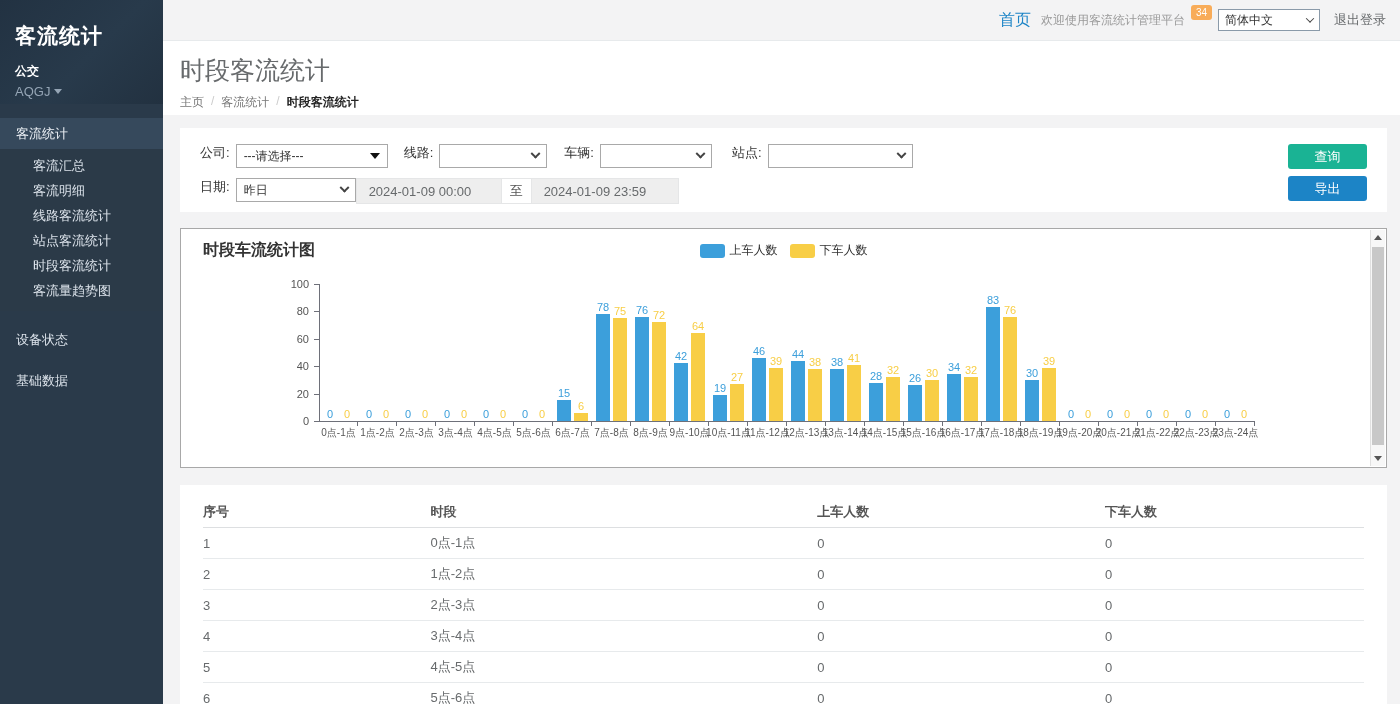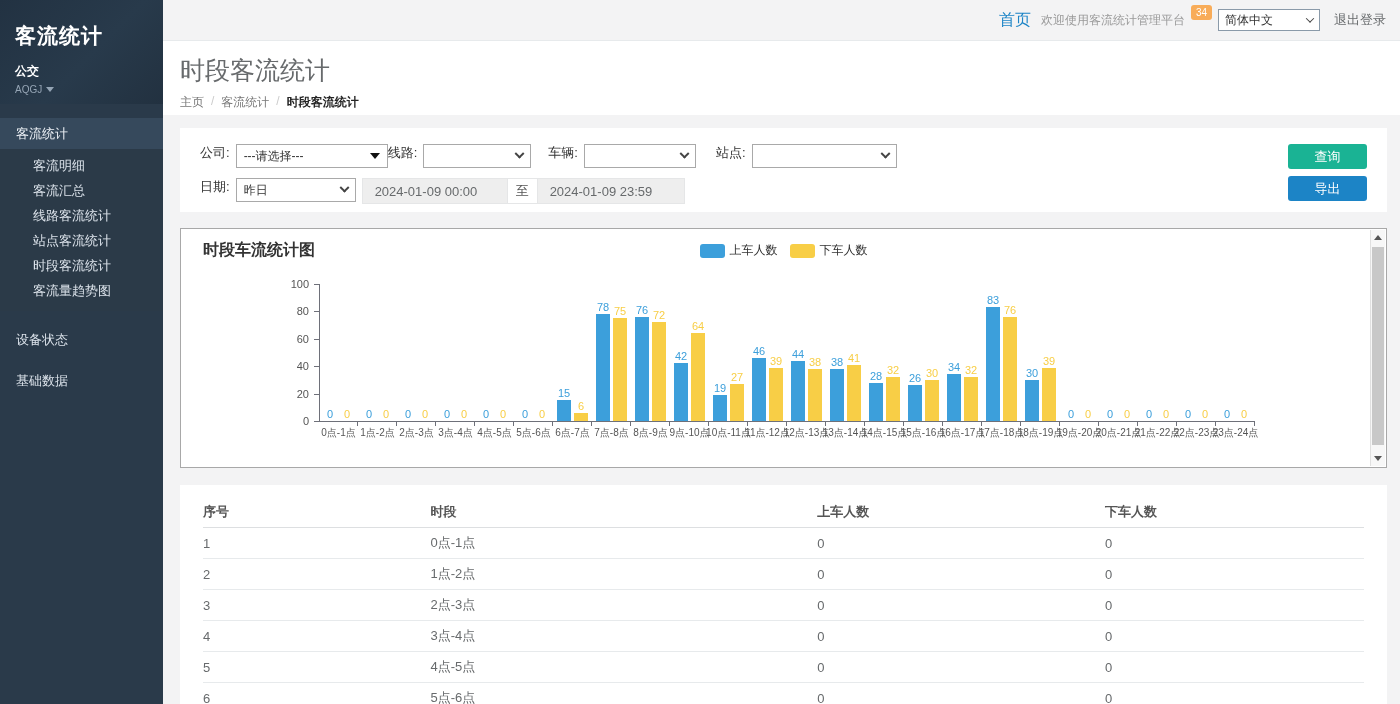--- a/index.html
+++ b/index.html
@@ -6,21 +6,21 @@
   html,body { width:1400px; height:704px; overflow:hidden;
     font-family:"Liberation Sans","DejaVu Sans",sans-serif; background:#f3f3f4; }
 
   
   .sidebar { position:absolute; left:0; top:0; width:163px; height:704px;
     background:#2a3a4a; color:#dfe6ee; }
   .side-header { height:104px; padding:22px 0 0 15px;
     background:linear-gradient(135deg,#223242 0%,#283a4b 55%,#223140 100%); }
   .brand { font-size:21px; font-weight:bold; color:#fff; letter-spacing:1px; }
   .org { margin-top:13px; font-size:12px; font-weight:bold; color:#fff; }
-  .org-code { margin-top:4px; font-size:10px; color:#95a5b5; display:flex; align-items:center; gap:4px; }
+  .org-code { margin-top:4px; font-size:13px; color:#95a5b5; display:flex; align-items:center; gap:4px; }
   .caret-down { width:0; height:0; border-left:4px solid transparent; border-right:4px solid transparent; border-top:5px solid #95a5b5; }
   .nav { margin-top:14px; font-size:13px; }
   .nav-section { height:31px; line-height:31px; padding-left:16px; background:#36495c; color:#eef2f7; cursor:pointer; }
   .nav-sub-block { background:#2b3a48; padding:4px 0 8px 0; }
   .nav-sub { height:25px; line-height:25px; padding-left:33px; color:#dde4ec; cursor:pointer; }
   .nav-top { height:25px; line-height:25px; padding-left:16px; margin-top:16px; color:#dde4ec; cursor:pointer; }
 
   
   .main { position:absolute; left:163px; top:0; width:1237px; height:596px; }
   .topbar { height:41px; background:#f3f3f4; border-bottom:1px solid #e7eaec;
@@ -48,22 +48,22 @@
   .frow { display:flex; align-items:flex-start; }
   .frow + .frow { margin-top:10px; }
   .flabel { font-size:13px; color:#333; margin-right:6px; white-space:nowrap; }
   .sel { height:24px; background:#fff; border:1px solid #a9a9a9; display:flex;
     align-items:center; justify-content:space-between; padding:0 7px; font-size:12px;
     color:#333; cursor:pointer; }
   .sel .chev { width:7px; height:7px; border-right:2px solid #444; border-bottom:2px solid #444;
     transform:rotate(45deg) translate(-2px,-2px); }
   .sel .tri { width:0; height:0; border-left:5px solid transparent; border-right:5px solid transparent; border-top:6px solid #111; }
   .w-company{width:152px;} .w-line{width:108px; margin-right:17px;} .w-vehicle{width:112px; margin-right:20px;}
-  .w-station{width:145px;} .w-preset{width:120px; margin-right:6px;gap:12px;}
-  .gap-line{} 
+  .w-station{width:145px;} .w-preset{width:120px; gap:12px;}
+  .gap-line{margin-left:16px;} 
   .date-box { height:26px; background:#eee; border:1px solid #e5e6e7; color:#676a6c;
     font-size:13px; display:flex; align-items:center; padding:0 12px; }
   .w-start{width:146px;} .w-end{width:148px;}
   .date-sep { height:26px; background:#fff; border-top:1px solid #e5e6e7; border-bottom:1px solid #e5e6e7;
     font-size:13px; color:#555; display:flex; align-items:center; padding:0 8px; }
   .btn { position:absolute; right:20px; width:79px; height:25px; border:none; border-radius:3px;
     color:#fff; font-size:13px; cursor:pointer; font-family:inherit; }
   .btn-query { top:16px; background:#1ab394; }
   .btn-export { top:48px; background:#1c84c6; }
 
@@ -110,22 +110,22 @@
     <div class="brand">客流统计</div>
     <div class="org">公交</div>
     <div class="org-code">
       <span>AQGJ</span>
       <span class="caret-down"></span>
     </div>
   </div>
   <div class="nav">
       <div class="nav-section">客流统计</div>
       <div class="nav-sub-block">
+        <div class="nav-sub">客流汇总</div>
         <div class="nav-sub">客流明细</div>
-        <div class="nav-sub">客流汇总</div>
         <div class="nav-sub">线路客流统计</div>
         <div class="nav-sub">站点客流统计</div>
         <div class="nav-sub">时段客流统计</div>
         <div class="nav-sub">客流量趋势图</div>
       </div>
       <div class="nav-top">设备状态</div>
       <div class="nav-top">基础数据</div>
     </div>
 </div>
 

